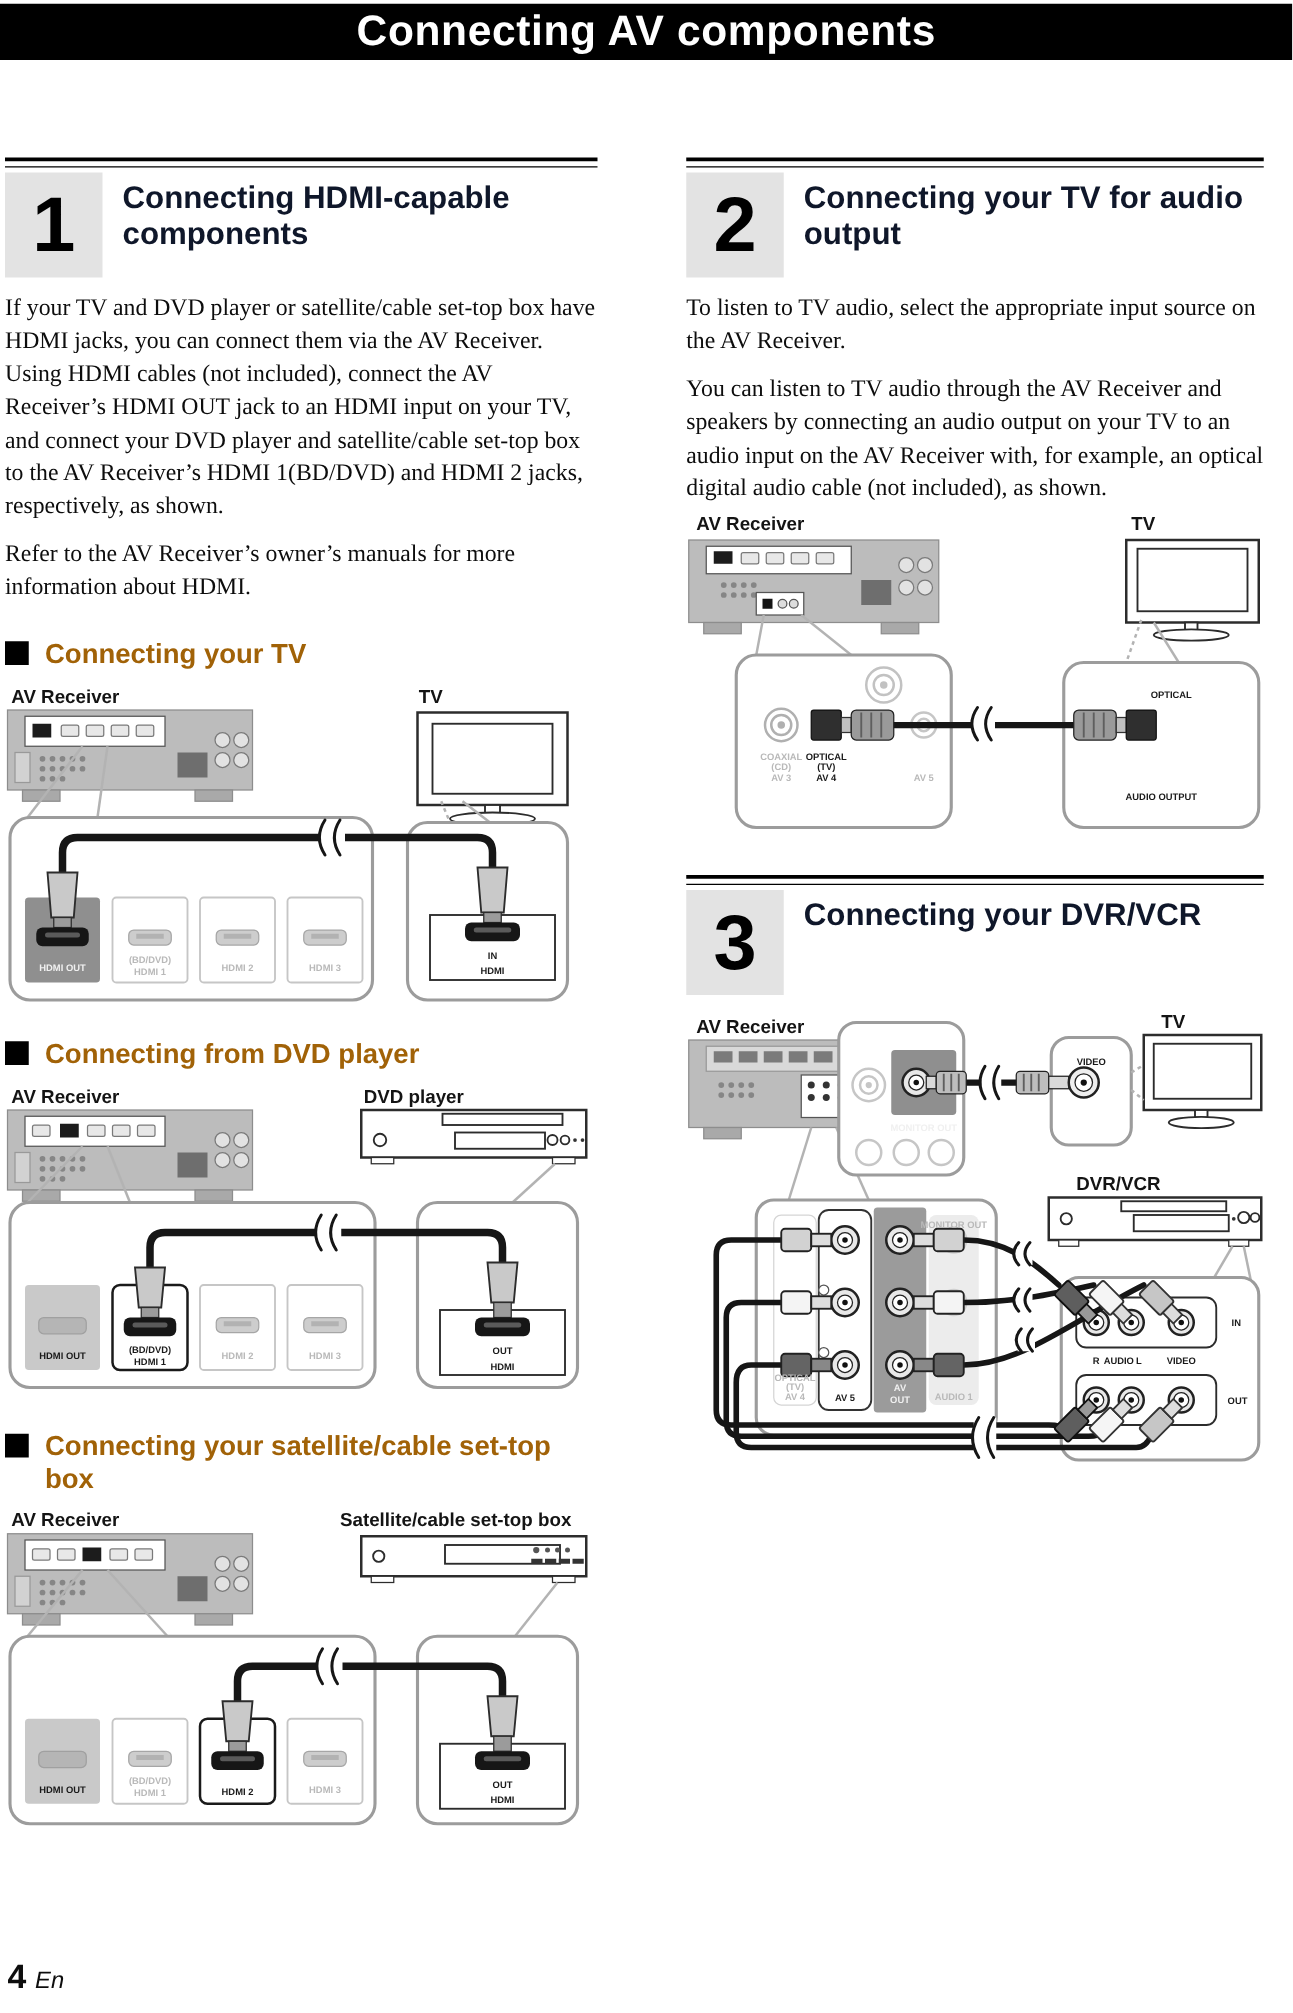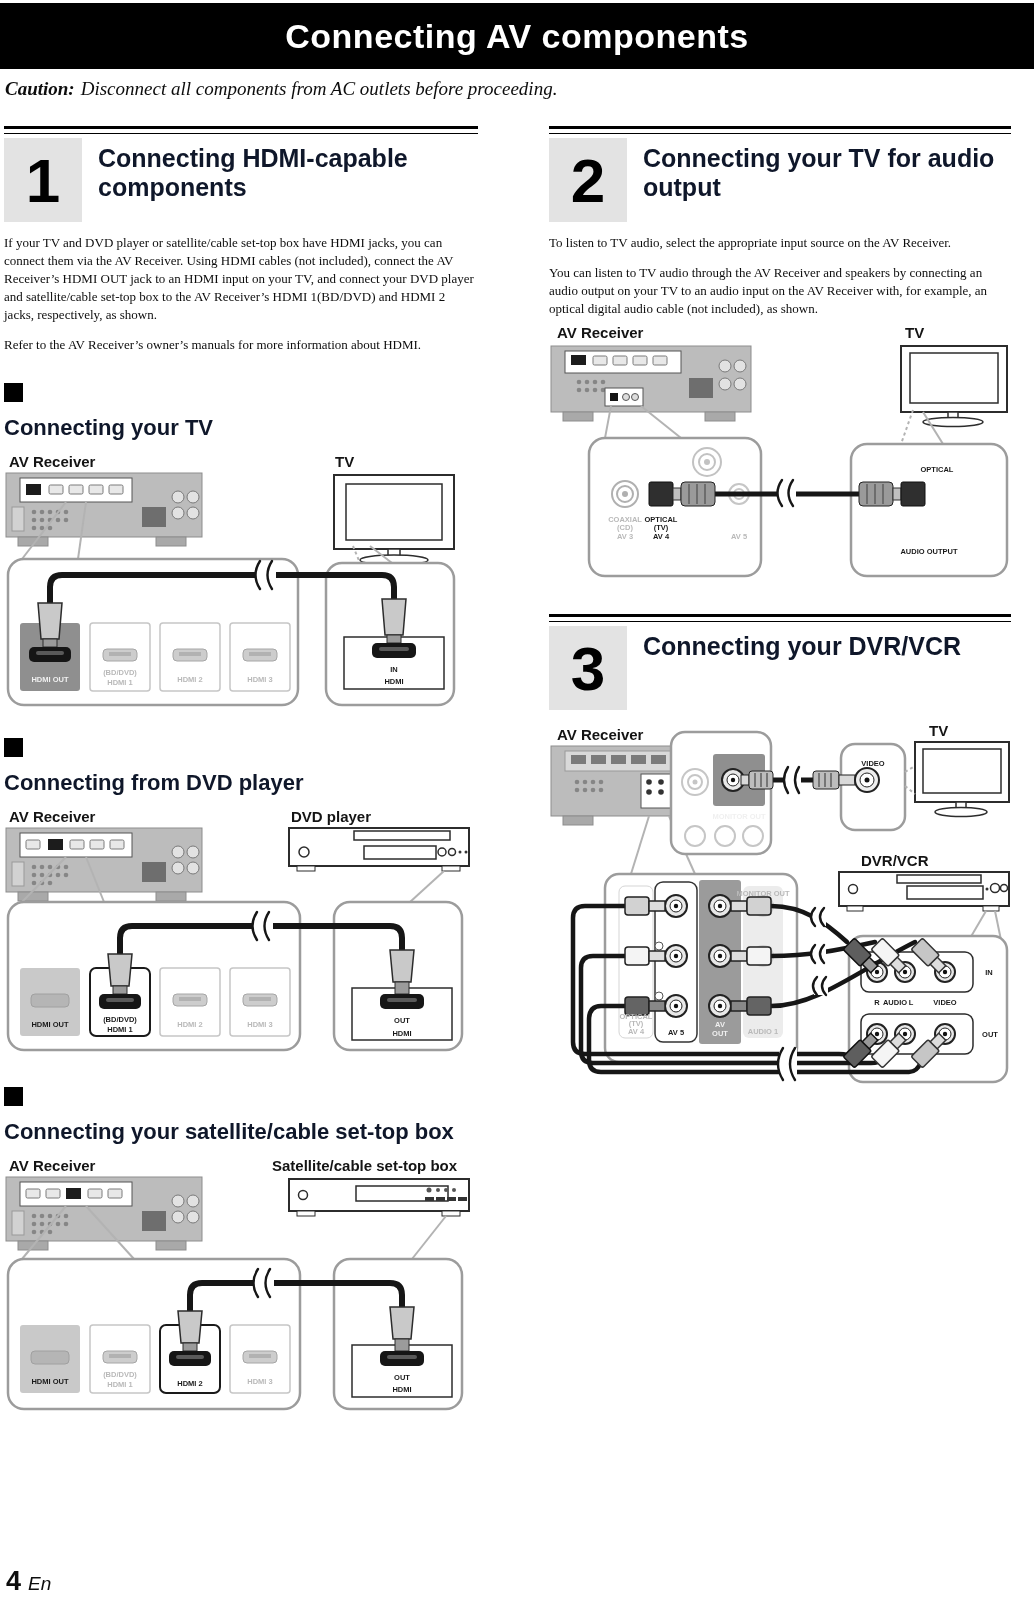--- a/index.html
+++ b/index.html
@@ -1,34 +1,34 @@
 <!DOCTYPE html>
 <html><head>
 <meta charset="utf-8">
 <style>
   html,body{margin:0;padding:0;background:#fff;}
   .page{position:relative;width:1034px;height:1610px;background:#fff;overflow:hidden;
         font-family:"Liberation Serif",serif;color:#0d0d0d;}
-  .topbar{position:absolute;top:3px;left:0;width:1034px;height:66px;background:#000;
+  .topbar{position:absolute;top:3px;left:0;width:1034px;height:45px;background:#000;
           display:flex;align-items:center;justify-content:center;}
   .topbar h1{margin:0;color:#fff;font:bold 34px "Liberation Sans",sans-serif;letter-spacing:.5px;}
   .caution{position:absolute;left:5px;top:78px;font-style:italic;font-size:19px;margin:0;}
   .caution b{font-weight:bold;margin-right:6px;}
   .col{position:absolute;top:126px;}
   .col-left{left:4px;width:474px;}
   .col-right{left:549px;width:462px;}
   .rule{height:4px;border-top:3px solid #000;border-bottom:1px solid #000;}
   .rule-mid{margin-top:30px;}
   .sec-head{display:flex;margin-top:4px;}
   .sec-num{width:78px;height:84px;background:#e3e3e3;flex:none;display:flex;align-items:center;
            justify-content:center;font:bold 62px "Liberation Sans",sans-serif;color:#000;}
   .sec-title{font:bold 25px "Liberation Sans",sans-serif;line-height:1.16;margin:6px 0 0 16px;color:#0f172a;}
-  p.body{font-size:13px;line-height:1.39;margin:12px 0 0 0;}
+  p.body{font-size:19px;line-height:1.39;margin:12px 0 0 0;}
   .subhead{display:flex;gap:13px;font:bold 22px "Liberation Sans",sans-serif;line-height:1.18;
-           margin:26px 0 10px 0;color:#0f172a;flex-direction:column;}
+           margin:26px 0 10px 0;color:#a16207;}
   .sq{width:19px;height:19px;background:#000;flex:none;margin-top:3px;}
   svg{display:block;margin-top:4px;}
   .dl{font:bold 15px "Liberation Sans",sans-serif;fill:#141414;}
   .jl{font:bold 7.5px "Liberation Sans",sans-serif;text-anchor:middle;fill:#1a1a1a;}
   .f{fill:#b9b9b9;}
   .w{fill:#f0f0f0;}
   .callout{fill:#fff;stroke:#9c9c9c;stroke-width:2.5;}
   .cable{fill:none;stroke:#161616;stroke-width:6;stroke-linecap:round;}
   .c5{stroke-width:5;}
   .c45{stroke-width:4.5;}
@@ -47,21 +47,20 @@
 </style>
 </head>
 <body>
 
 <div class="page">
 
   <div class="topbar">
     <h1>Connecting AV components</h1>
   </div>
 
-  <p class="caution"><b>Caution:</b><span>Disconnect all components from AC outlets before proceeding.</span></p>
 
   <div class="col col-left">
     <div class="rule"></div>
     <div class="sec-head">
       <div class="sec-num">1</div>
       <h2 class="sec-title">Connecting HDMI-capable components</h2>
     </div>
     <p class="body">If your TV and DVD player or satellite/cable set-top box have HDMI jacks, you can connect them via the AV Receiver. Using HDMI cables (not included), connect the AV Receiver’s HDMI OUT jack to an HDMI input on your TV, and connect your DVD player and satellite/cable set-top box to the AV Receiver’s HDMI 1(BD/DVD) and HDMI 2 jacks, respectively, as shown.</p>
     <p class="body">Refer to the AV Receiver’s owner’s manuals for more information about HDMI.</p>
 

